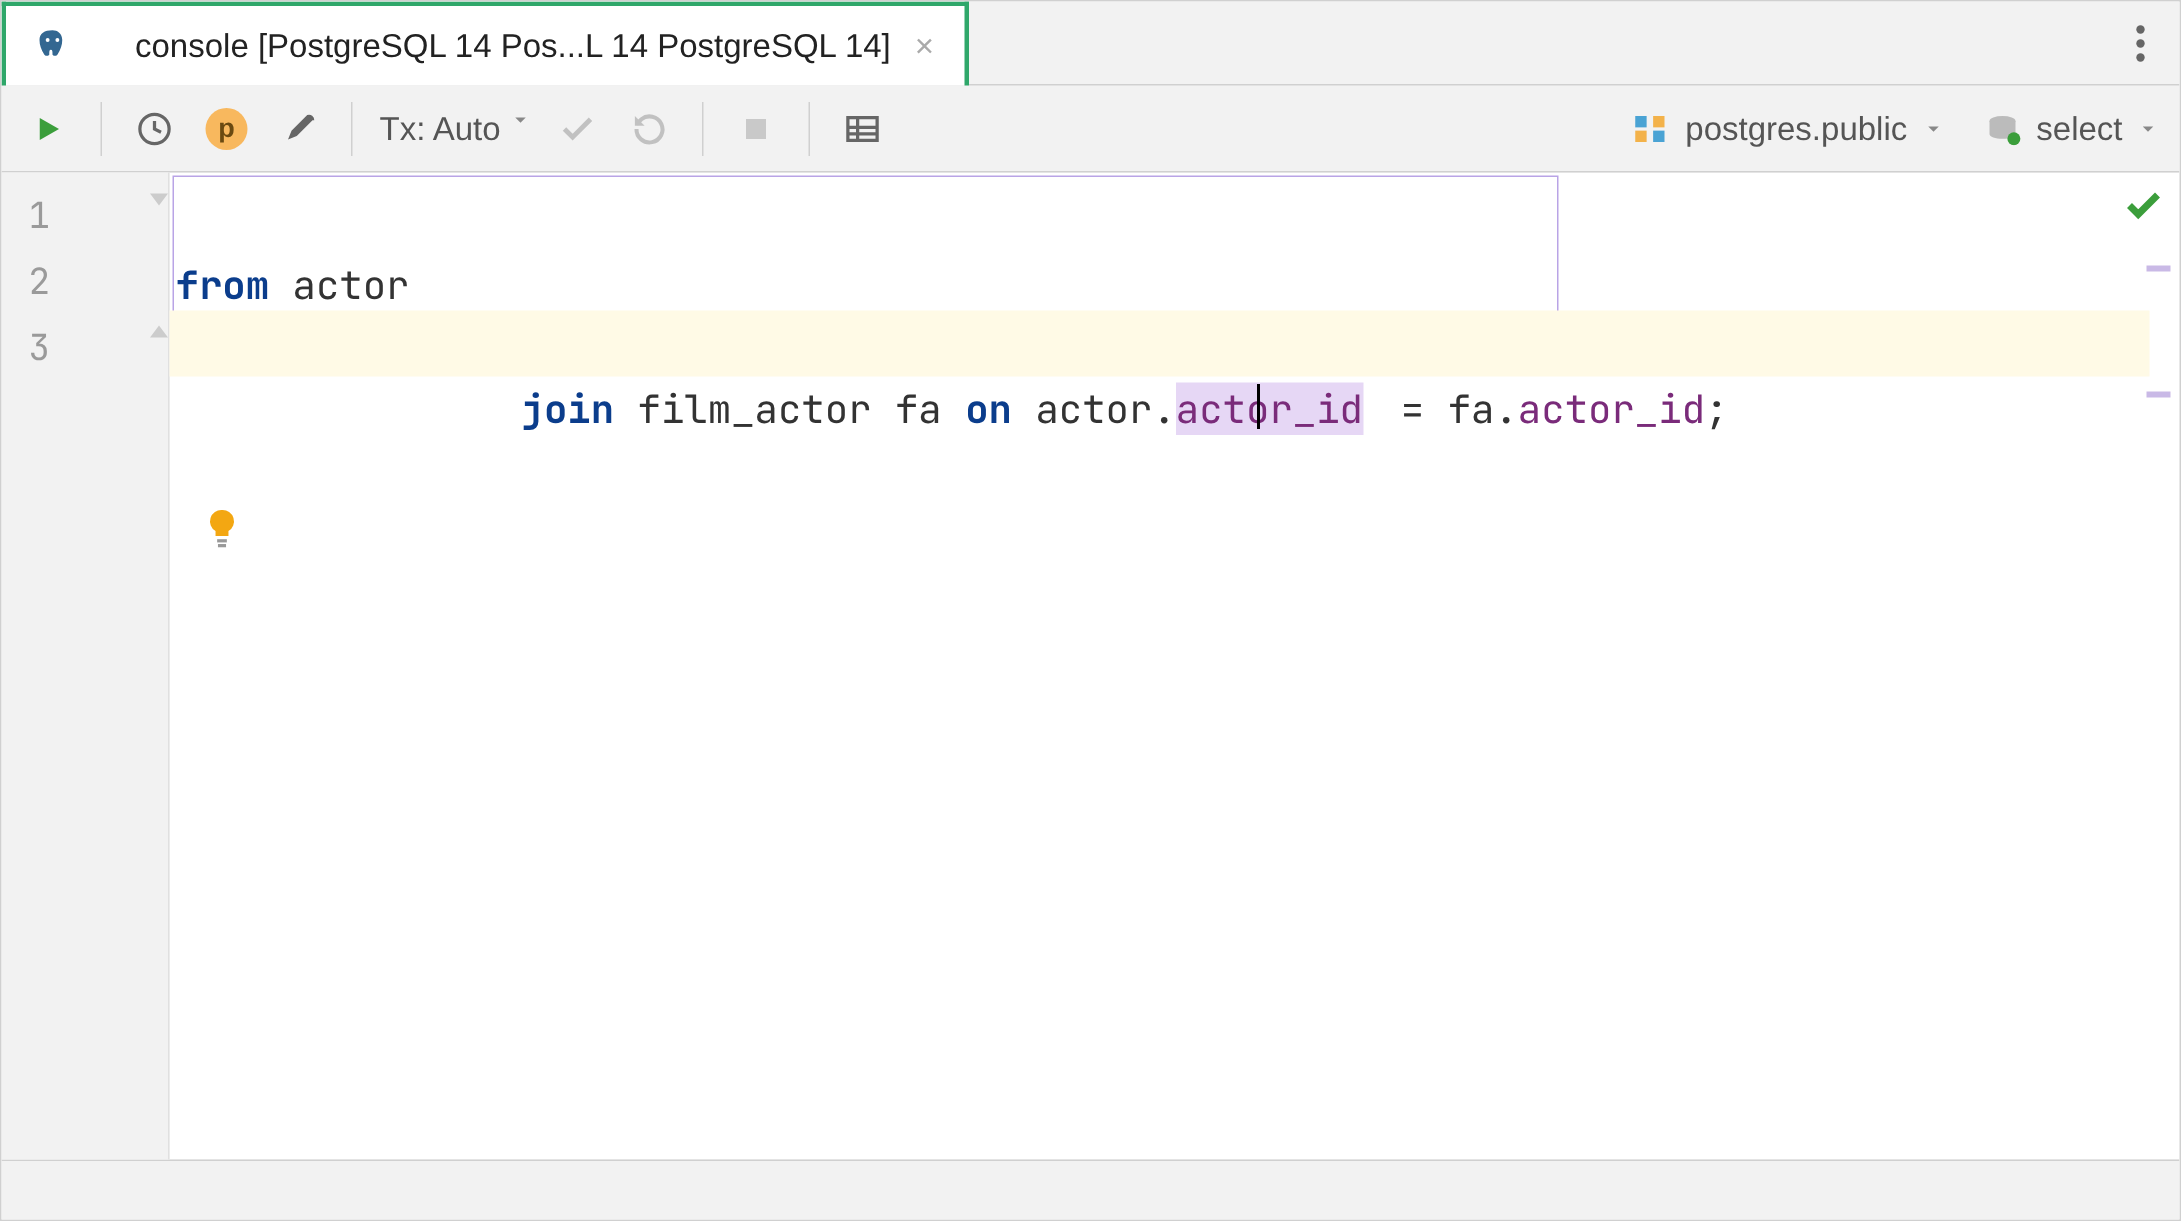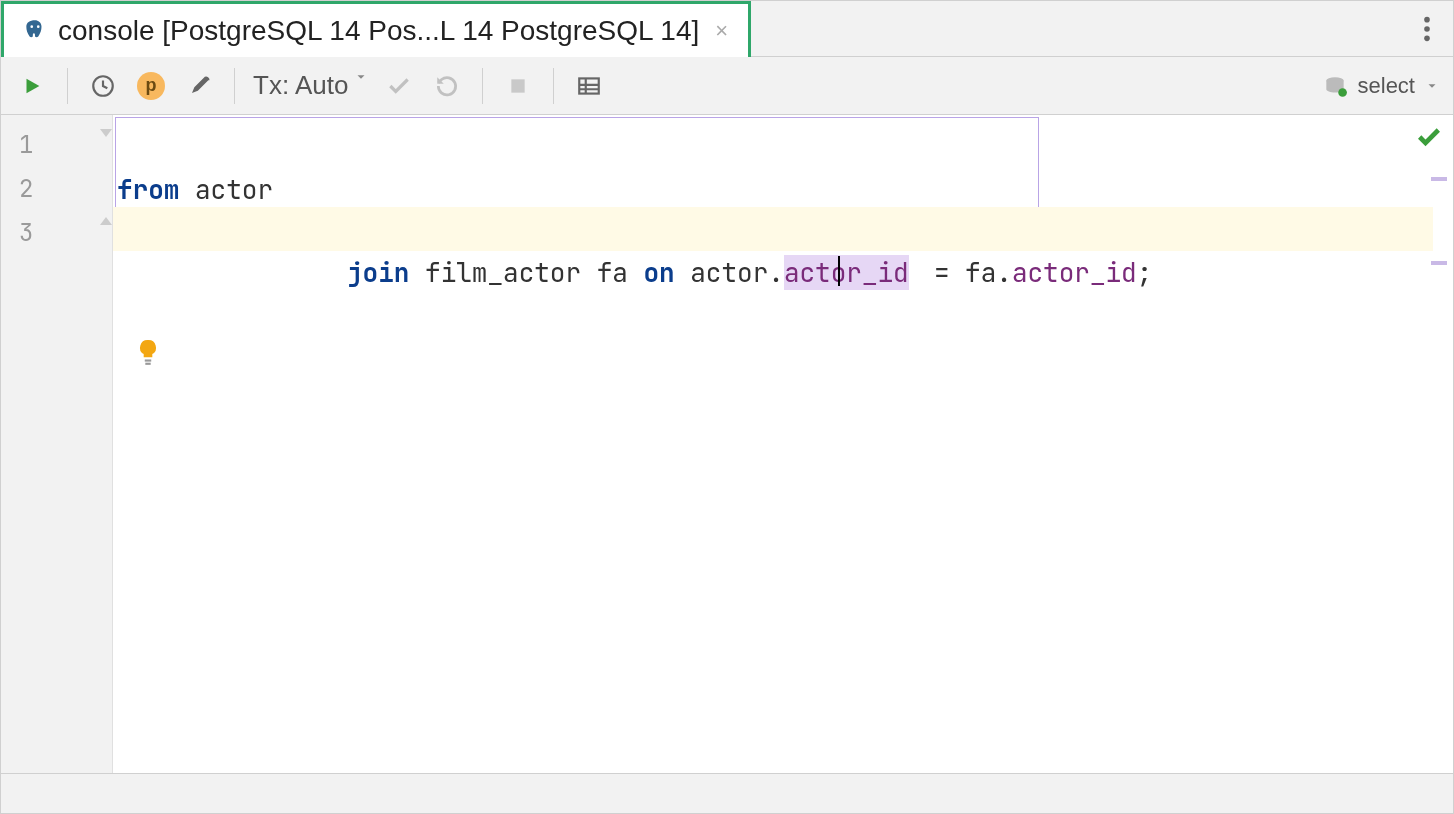--- a/index.html
+++ b/index.html
@@ -23,36 +23,36 @@
   .tab {
     display: flex; align-items: center;
     gap: 10px;
     padding: 0 20px 0 18px;
     background: #fff;
     border: 3px solid #2fa76a;
     border-bottom: none;
     height: 56px;
     position: relative;
   }
-  .tab-label { font-size: 28px; color: #222; white-space: nowrap; }
+  .tab-label { font-size: 22px; color: #222; white-space: nowrap; margin-left: 32px; }
   .tab-close { font-size: 22px; color: #aaa; cursor: pointer; margin-left: 6px; }
   .kebab { margin-left: auto; padding: 0 22px; display:flex; align-items:center; cursor:pointer; }
 
   
   .toolbar {
     height: 58px;
     background: #f2f2f2;
     border-bottom: 1px solid #d0d0d0;
     display: flex; align-items: center;
     padding: 0 14px;
     gap: 14px;
   }
   .tbtn { width: 34px; height: 34px; display:flex; align-items:center; justify-content:center; cursor:pointer; }
   .tsep { width: 1px; height: 36px; background: #d0d0d0; margin: 0 4px; }
-  .tx-label { font-size: 26px; color: #555; display:flex; align-items:flex-start; gap:6px; cursor:pointer; }
+  .tx-label { font-size: 22px; color: #555; display:flex; align-items:flex-start; gap:6px; cursor:pointer; }
   .p-badge { width:28px; height:28px; border-radius:50%; background:#f8b85e; color:#6b4a11; display:flex; align-items:center; justify-content:center; font-size:18px; font-weight:600; }
   .toolbar-right { margin-left:auto; display:flex; align-items:center; gap:26px; }
   .crumb { display:flex; align-items:center; gap:10px; font-size:22px; color:#555; cursor:pointer; }
 
   
   .editor {
     flex: 1; display:flex; position:relative;
     font-family: "JetBrains Mono","Consolas","Menlo",monospace;
     font-size: 26px;
     line-height: 44px;
@@ -165,20 +165,32 @@
   <div class="tbtn">
     <svg width="26" height="26" viewBox="0 0 24 24">
         <rect x="3" y="5" width="18" height="14" fill="none" stroke="#666" stroke-width="2"></rect>
         <path stroke="#666" stroke-width="2" d="M3 11h18M3 15h18M9 5v14"></path>
       </svg>
   </div>
 
   <div class="toolbar-right">
     <div class="crumb">
       <svg width="26" height="22" viewBox="0 0 24 20">
+          <rect x="2" y="2" width="7" height="7" fill="#4aa3d4"></rect>
+          <rect x="13" y="2" width="7" height="7" fill="#f3b24a"></rect>
+          <rect x="2" y="11" width="7" height="7" fill="#f3b24a"></rect>
+          <rect x="13" y="11" width="7" height="7" fill="#4aa3d4"></rect>
+        </svg>
+      <span>postgres.public</span>
+      <svg width="14" height="14" viewBox="0 0 24 24">
+          <path fill="#888" d="M6 9l6 6 6-6z"></path>
+        </svg>
+    </div>
+    <div class="crumb">
+      <svg width="26" height="22" viewBox="0 0 24 20">
           <ellipse cx="12" cy="5" rx="8" ry="3" fill="#bbb"></ellipse>
           <path d="M4 5v8c0 1.7 3.6 3 8 3s8-1.3 8-3V5" fill="#bbb"></path>
           <circle cx="19" cy="16" r="4" fill="#3b9e3b"></circle>
         </svg>
       <span>select</span>
       <svg width="14" height="14" viewBox="0 0 24 24">
           <path fill="#888" d="M6 9l6 6 6-6z"></path>
         </svg>
     </div>
   </div>

